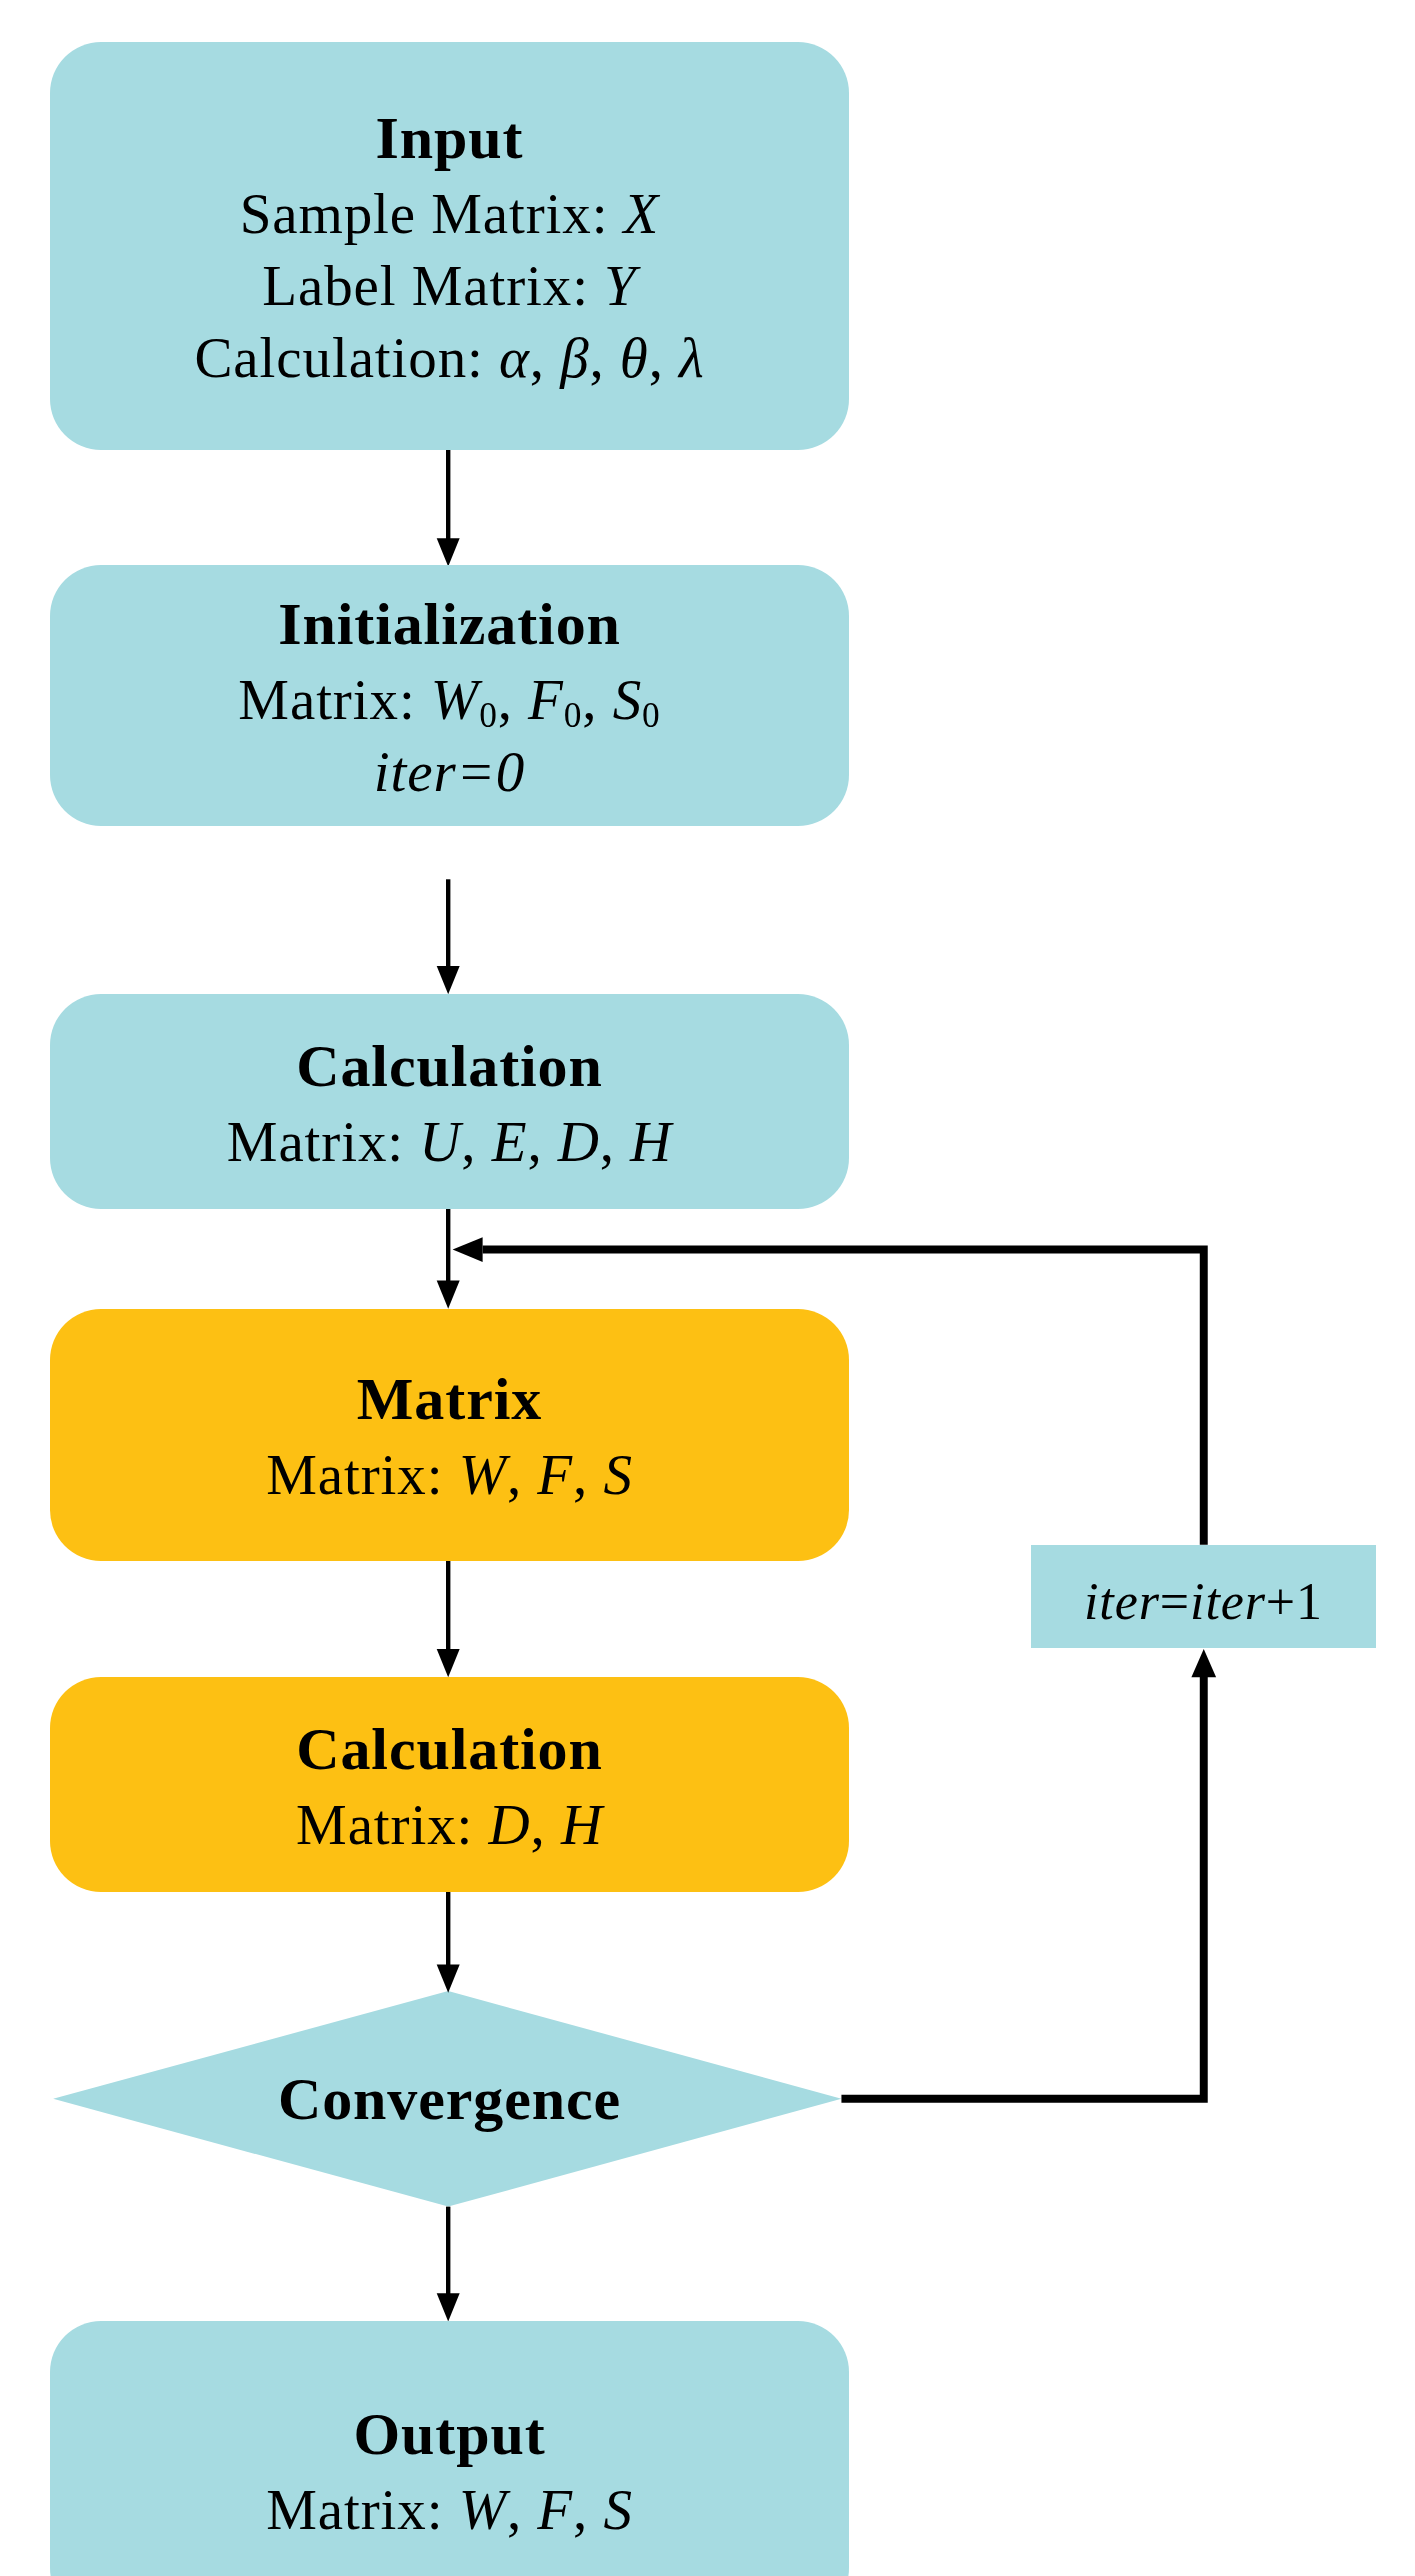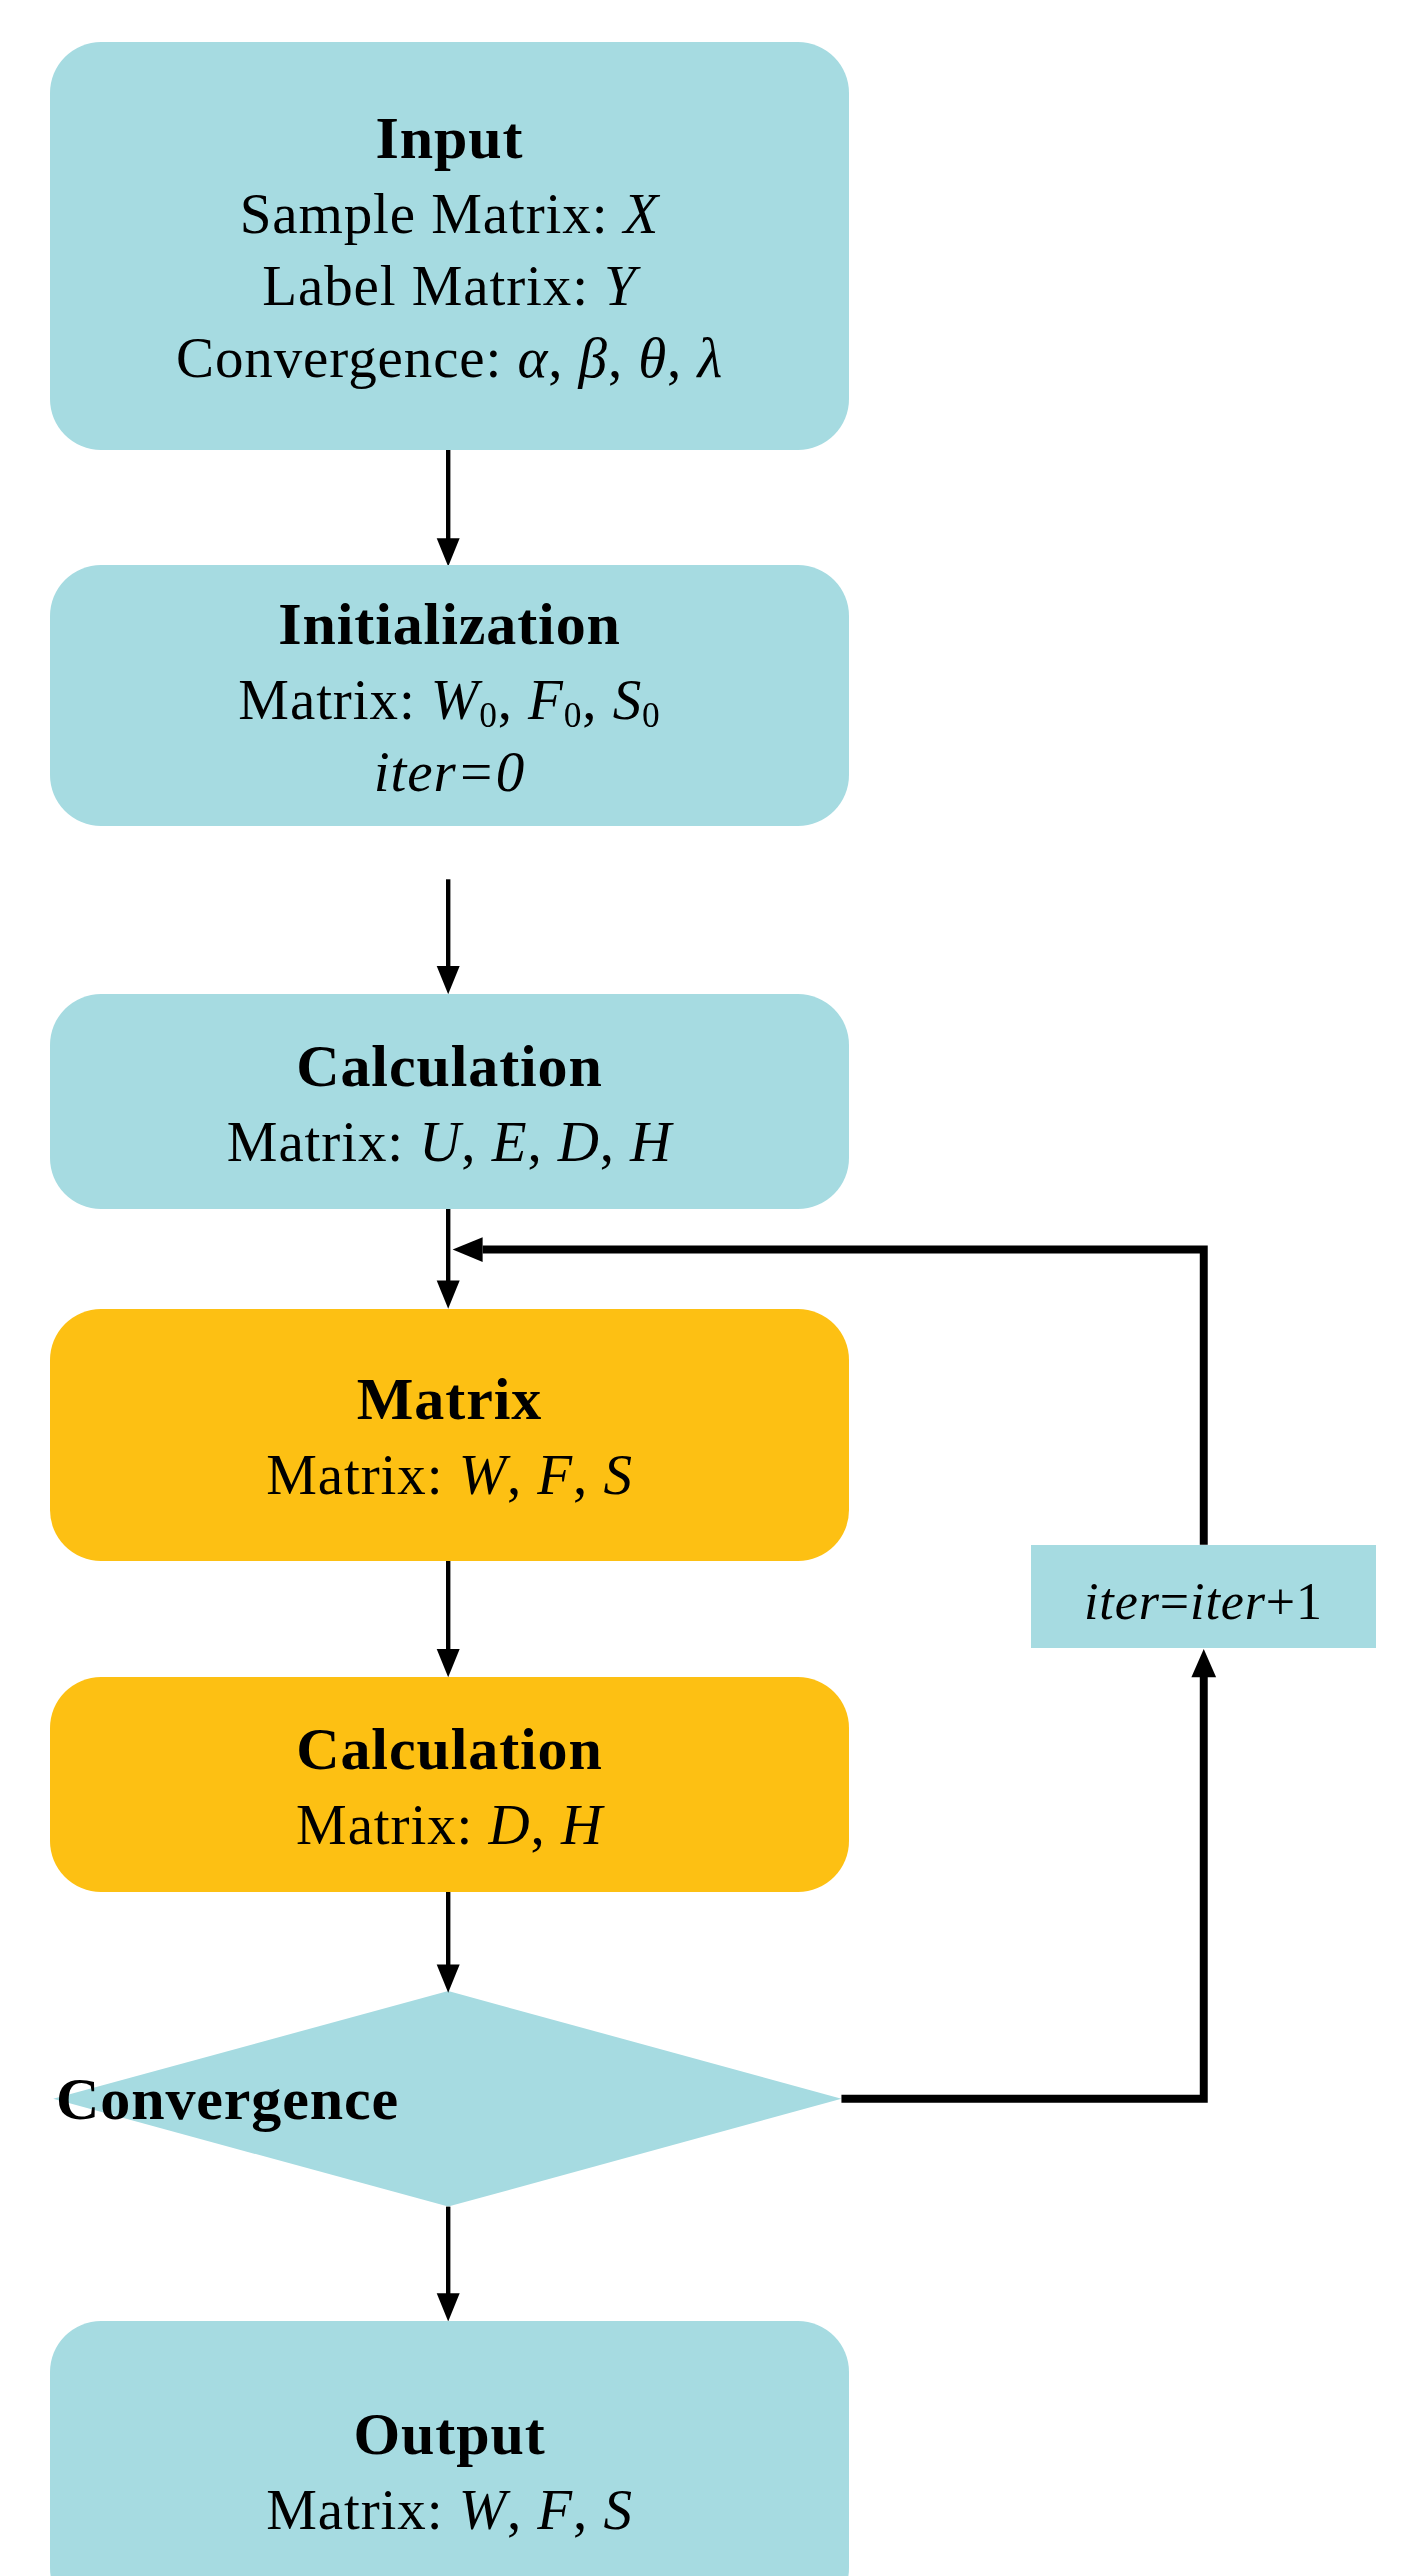--- a/index.html
+++ b/index.html
@@ -49,23 +49,23 @@
     vertical-align:-0.22em;
   }
   .it{font-style:italic;}
   #node-input{top:42px;height:408px;}
   #node-initialization{top:565px;height:261px;}
   #node-calculation1{top:994px;height:215px;}
   #node-update{top:1309px;height:252px;}
   #node-calculation2{top:1677px;height:215px;}
   #node-output{top:2321px;height:298px;}
   #diamond-label{
-    position:absolute;left:56px;top:2057px;
+    position:absolute;left:50px;top:2057px;
     width:799px;height:83px;
-    display:flex;align-items:center;
+    display:flex;align-items:center;justify-content:center;
     z-index:2;
   }
   #node-iter{
     position:absolute;left:1031px;top:1545px;
     width:345px;height:103px;
     background:var(--node_cyan);
     display:flex;align-items:center;justify-content:center;
     z-index:2;
   }
   #node-iter .line{font-size:52px;line-height:53px;margin-top:10px;}
@@ -111,21 +111,21 @@
     <g stroke="var(--line_color)" fill="var(--line_color)">
       <path d="M1362 1748 V1414 H546" fill="none" stroke-width="9"></path>
       <polygon points="512,1414 546,1400 546,1428" stroke="none"></polygon>
     </g>
   </svg>
 
   <div class="node cyan round" id="node-input">
     <div class="title">Input</div>
     <div class="line"><span>Sample Matrix: </span><span class="it">X</span></div>
     <div class="line"><span>Label Matrix: </span><span class="it">Y</span></div>
-    <div class="line"><span>Convergence: </span><span class="it">α</span><span>, </span><span class="it">β</span><span>, </span><span class="it">θ</span><span>, </span><span class="it">λ</span></div>
+    <div class="line"><span>Calculation: </span><span class="it">α</span><span>, </span><span class="it">β</span><span>, </span><span class="it">θ</span><span>, </span><span class="it">λ</span></div>
   </div>
 
   <div class="node cyan round" id="node-initialization">
     <div class="title">Initialization</div>
     <div class="line"><span>Matrix: </span><span class="it">W</span><sub>0</sub><span>, </span><span class="it">F</span><sub>0</sub><span>, </span><span class="it">S</span><sub>0</sub></div>
     <div class="line"><span class="it">iter=0</span></div>
   </div>
 
   <div class="node cyan round" id="node-calculation1">
     <div class="title">Calculation</div>

